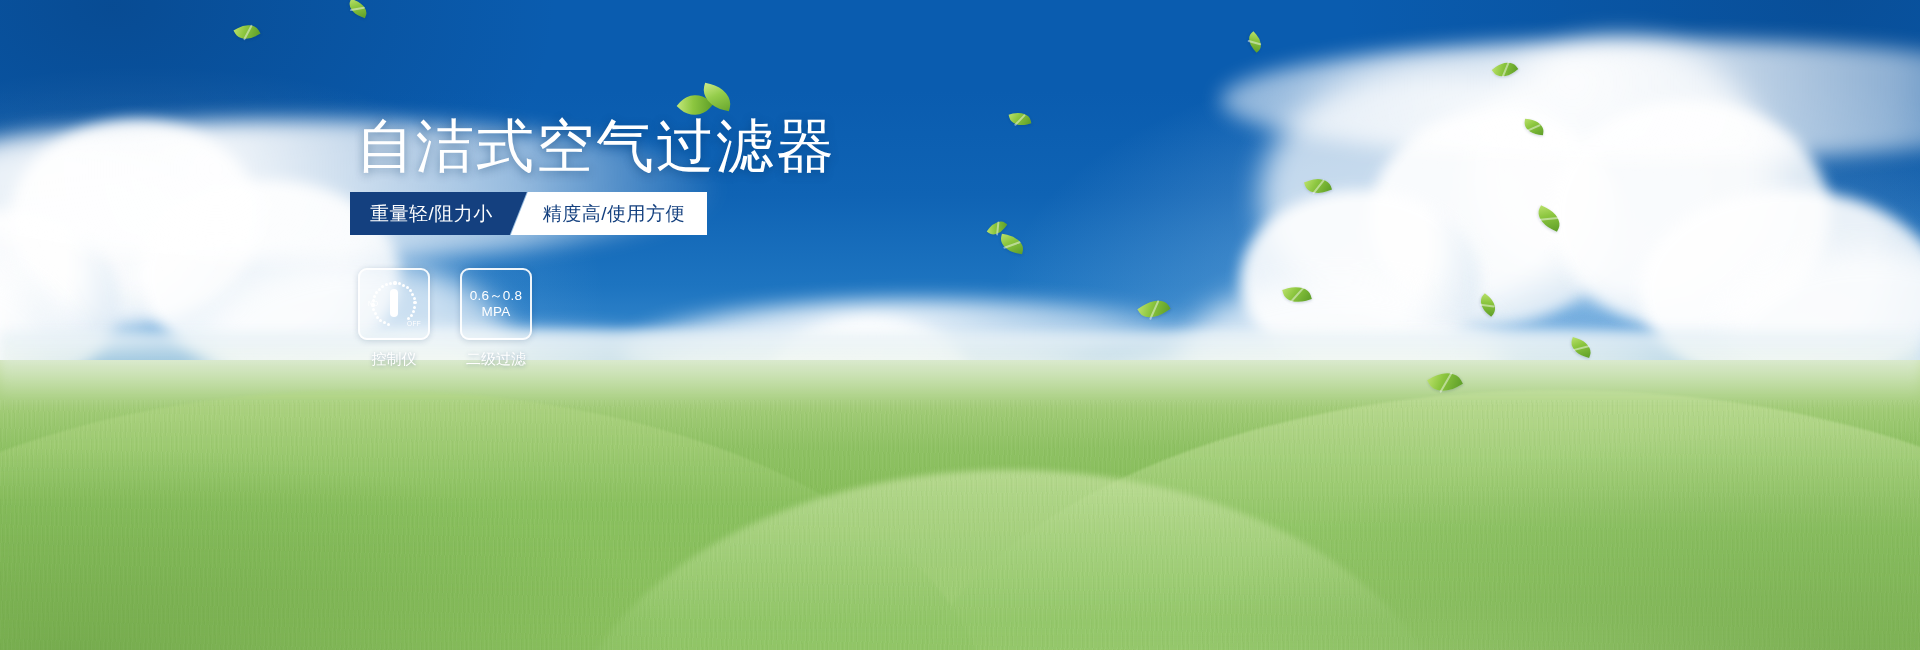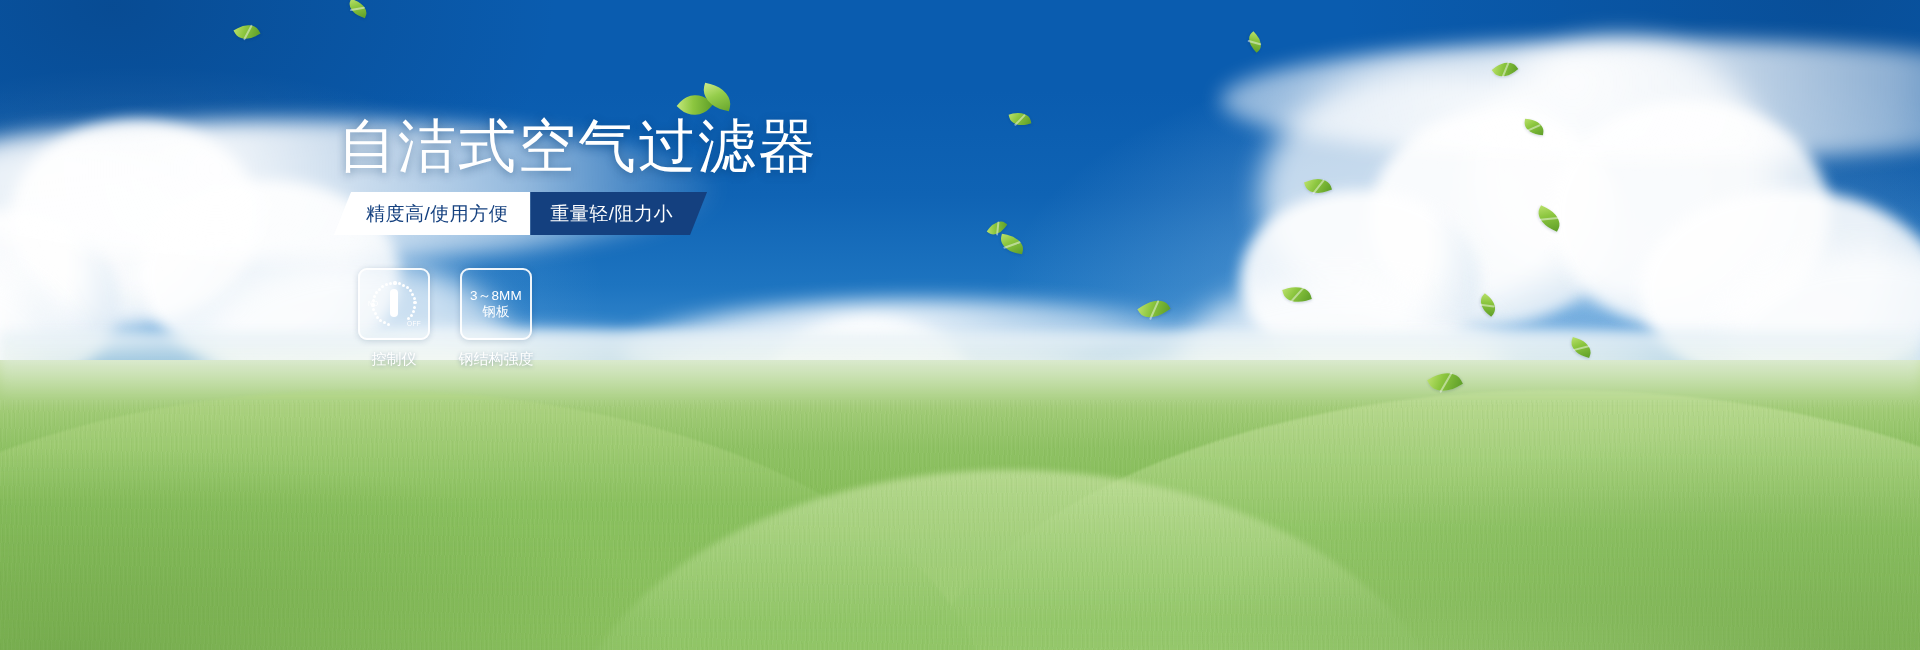--- a/index.html
+++ b/index.html
@@ -111,21 +111,21 @@
   }
   .leaf::after {
     content:""; position:absolute; left:12%; top:48%; width:76%; height:1.5px;
     background:rgba(255,255,255,.45); transform:rotate(-32deg); border-radius:2px;
   }
 
   
   #content { position:absolute; left:0; top:0; width:1920px; height:650px; }
 
   .title {
-    position:absolute; left:338px; top:117px;
+    position:absolute; left:356px; top:117px;
     font-size:58px; line-height:1;
     letter-spacing:2px;
     color:#ffffff;
     font-weight:400;
     text-shadow:0 2px 10px rgba(4,48,96,.45);
     white-space:nowrap;
   }
   .title-leaf1 {
     position:absolute; left:682px; top:92px; width:26px; height:26px;
     background:linear-gradient(140deg,#c3e77a 0%,#8cc63f 45%,#5e9e28 100%);
@@ -284,22 +284,22 @@
   <div class="leaf" style="left:1570px; top:340px; width:22px; height:15px; transform:rotate(18deg);"></div>
   <div class="leaf" style="left:988px;  top:222px; width:18px; height:12px; transform:rotate(-52deg);"></div>
 
   <div id="content">
 
     <div class="title">自洁式空气过滤器</div>
     <div class="title-leaf1"></div>
     <div class="title-leaf2"></div>
 
     <div class="tabs">
+      <div class="tab tab-a">重量轻/阻力小</div>
       <div class="tab tab-b">精度高/使用方便</div>
-      <div class="tab tab-a">重量轻/阻力小</div>
     </div>
 
     <div class="features">
 
       <div class="feature">
         <div class="fbox">
           <div class="ico-dial">
             <div class="dots" id="dialdots">
                 <div class="dot" style="left: 17.9648px; top: 43.6844px;"></div>
                 <div class="dot" style="left: 13.8662px; top: 42.1111px;"></div>
@@ -329,26 +329,26 @@
                 <div class="dot" style="left: 38.2492px; top: 38.2492px;"></div>
               </div>
             <div class="pointer"></div>
             <div class="no">NO</div>
             <div class="off">OFF</div>
           </div>
         </div>
         <div class="flabel">控制仪</div>
       </div>
 
-
-
       <div class="feature">
         <div class="fbox">
-          <div class="fbox-text">3～8MM</div>
-          <div class="fbox-text">钢板</div>
+          <div class="fbox-text">0.6～0.8</div>
+          <div class="fbox-text">MPA</div>
         </div>
-        <div class="flabel">钢结构强度</div>
+        <div class="flabel">二级过滤</div>
       </div>
 
 
+
+
     </div>
   </div>
 </div>
 
 </body></html>

